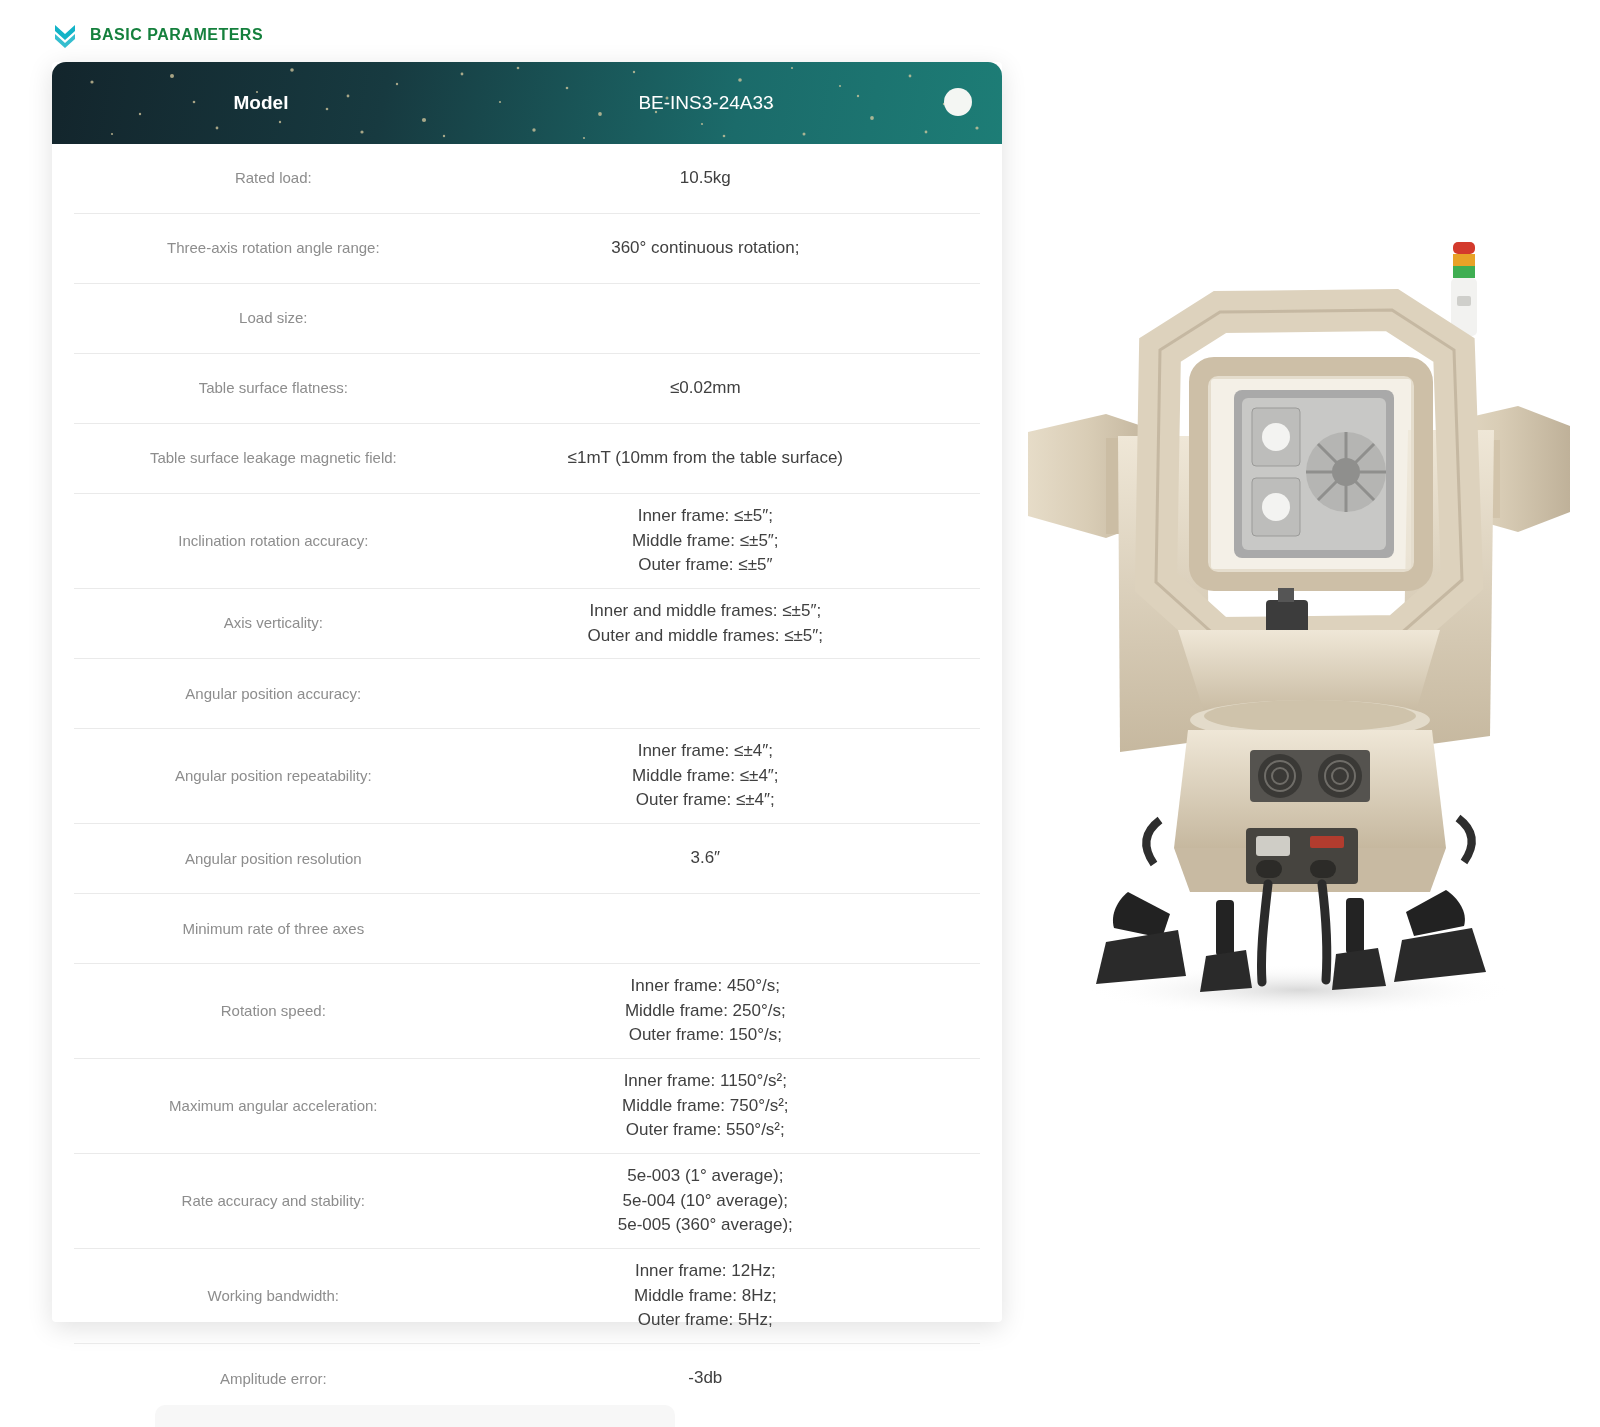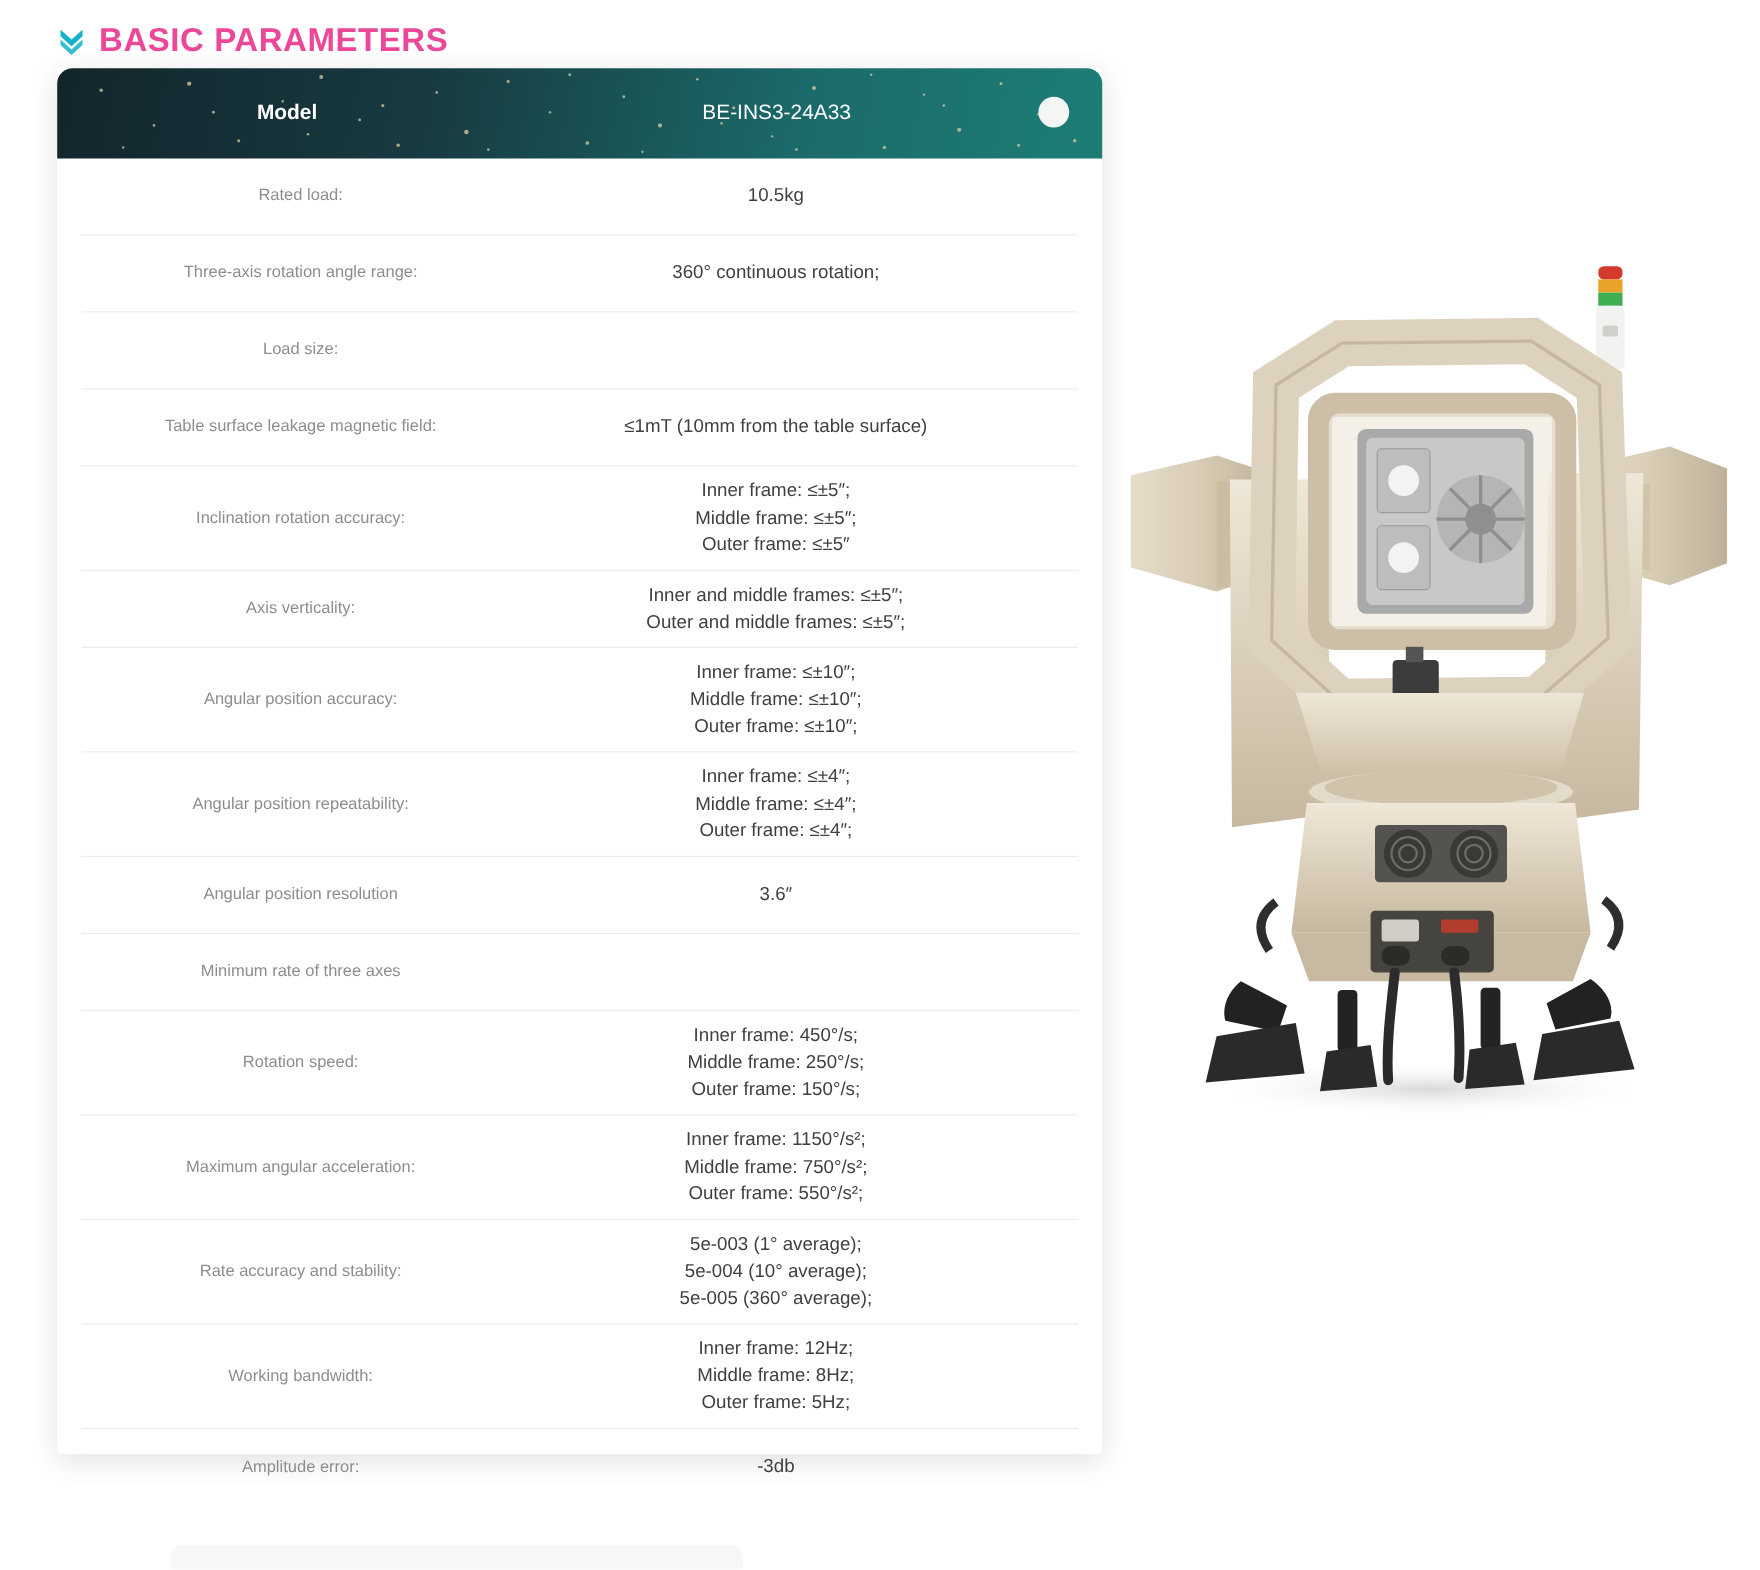--- a/index.html
+++ b/index.html
@@ -26,24 +26,24 @@
     align-items: center;
     gap: 12px;
   }
   .chevrons-icon {
     width: 26px;
     height: 30px;
     display: block;
   }
   .section-heading h2 {
     margin: 0;
-    font-size: 30px;
+    font-size: 16px;
     font-weight: bold;
     letter-spacing: 0.5px;
-    color: #ec4899;
+    color: #15803d;
     font-family: "Liberation Sans", sans-serif;
   }
 
   
   .param-card {
     position: absolute;
     left: 52px;
     top: 62px;
     width: 950px;
     height: 1260px;
@@ -221,39 +221,40 @@
           <div class="cell-value">10.5kg</div>
         </div>
         <div class="row">
           <div class="cell-label">Three-axis rotation angle range:</div>
           <div class="cell-value">360° continuous rotation;</div>
         </div>
         <div class="row">
           <div class="cell-label">Load size:</div>
         </div>
         <div class="row">
+          <div class="cell-label">Table surface flatness:</div>
+          <div class="cell-value">≤0.02mm</div>
+        </div>
+        <div class="row">
           <div class="cell-label">Table surface leakage magnetic field:</div>
           <div class="cell-value">≤1mT (10mm from the table surface)</div>
         </div>
         <div class="row">
           <div class="cell-label">Inclination rotation accuracy:</div>
           <div class="cell-value">Inner frame: ≤±5″;
 Middle frame: ≤±5″;
 Outer frame: ≤±5″</div>
         </div>
         <div class="row">
           <div class="cell-label">Axis verticality:</div>
           <div class="cell-value">Inner and middle frames: ≤±5″;
 Outer and middle frames: ≤±5″;</div>
         </div>
         <div class="row">
           <div class="cell-label">Angular position accuracy:</div>
-          <div class="cell-value">Inner frame: ≤±10″;
-Middle frame: ≤±10″;
-Outer frame: ≤±10″;</div>
         </div>
         <div class="row">
           <div class="cell-label">Angular position repeatability:</div>
           <div class="cell-value">Inner frame: ≤±4″;
 Middle frame: ≤±4″;
 Outer frame: ≤±4″;</div>
         </div>
         <div class="row">
           <div class="cell-label">Angular position resolution</div>
           <div class="cell-value">3.6″</div>

